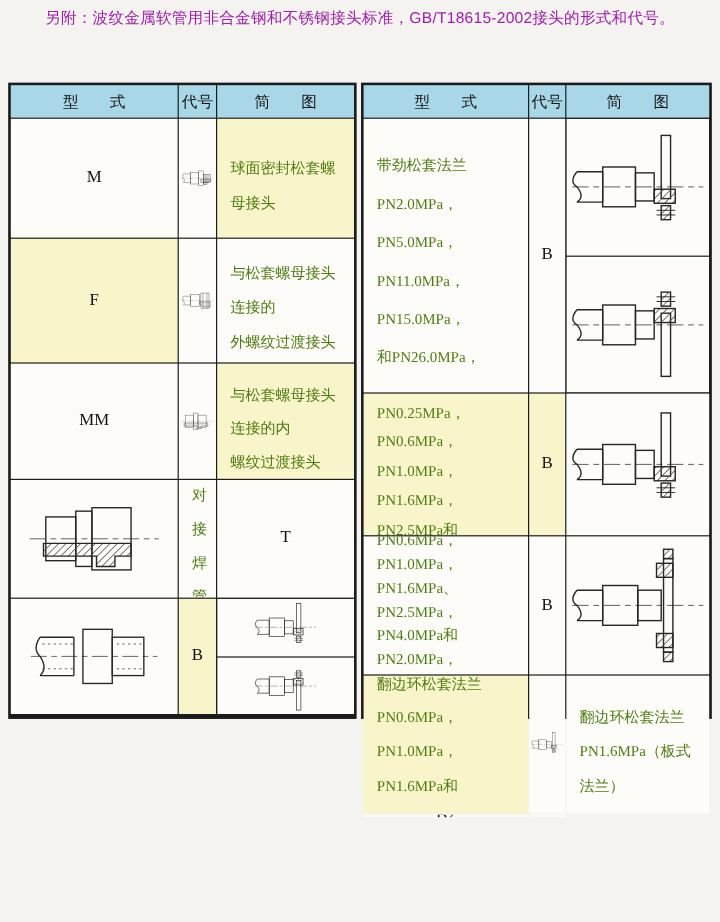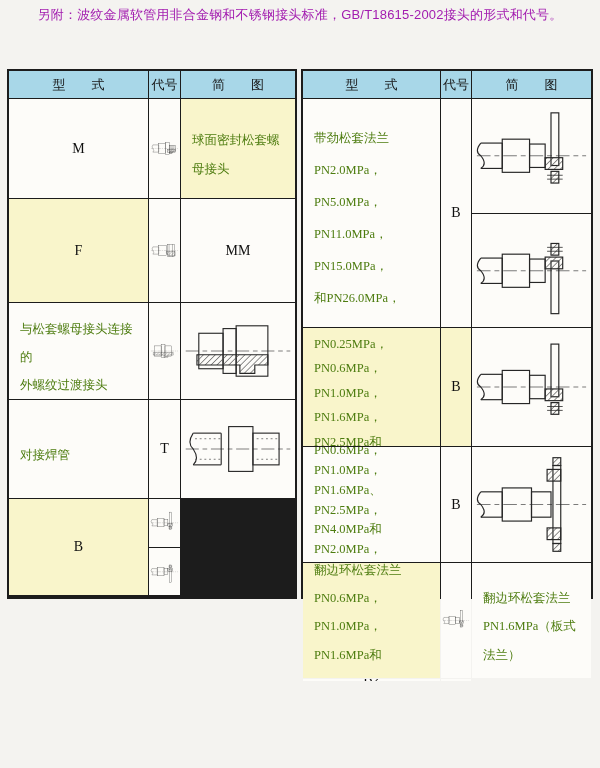--- a/index.html
+++ b/index.html
@@ -114,38 +114,40 @@
         <line stroke="#262626" stroke-width="1.2" fill="none" x1="36" y1="35" x2="36" y2="65"></line>
         <path stroke="#262626" stroke-width="1.2" fill="none" d="M12,35 q-7,9.5 0,15 q7,9.5 0,15"></path>
         <rect stroke="#262626" stroke-width="1.2" fill="none" x="36" y="30" width="32" height="40"></rect>
         <rect stroke="#262626" stroke-width="1.2" fill="none" x="72" y="24" width="28" height="52"></rect>
         <line stroke="#262626" stroke-width="1.2" fill="none" x1="79" y1="24" x2="79" y2="76"></line>
         <line stroke="#262626" stroke-width="1.2" fill="none" x1="93" y1="24" x2="93" y2="76"></line>
         <path stroke="#262626" stroke-width="1.2" fill="url(#hp1)" d="M68,54 H104 V72 H84 Q72,72 68,60 Z"></path>
       </svg>
   </div>
 
-  <div class="cell c">MM</div>
   <div class="cell t">与松套螺母接头连接的
 外螺纹过渡接头</div>
+  <div class="cell c">MM</div>
   <div class="cell d">
     <svg viewBox="0 0 120 100" preserveAspectRatio="xMidYMid meet">
         <defs>
           <pattern id="hp2" width="4.5" height="4.5" patternUnits="userSpaceOnUse" patternTransform="rotate(45)">
             <line x1="0" y1="0" x2="0" y2="4.5" stroke="#4a4a4a" stroke-width="1.3"></line>
           </pattern>
         </defs>
         <line stroke="#555" stroke-width="0.8" fill="none" stroke-dasharray="14 4 5 4" x1="4" y1="50" x2="116" y2="50"></line>
         <rect stroke="#262626" stroke-width="1.2" fill="none" x="18" y="29" width="28" height="42"></rect>
         <rect stroke="#262626" stroke-width="1.2" fill="none" x="62" y="29" width="28" height="42"></rect>
         <rect stroke="#262626" stroke-width="1.2" fill="none" x="46" y="22" width="16" height="56"></rect>
         <path stroke="#262626" stroke-width="1.2" fill="url(#hp2)" d="M14,56 H96 V67 H74 V76 H58 V67 H14 Z"></path>
       </svg>
   </div>
 
+  <div class="cell t hl">与松套螺母接头连接的内
+螺纹过渡接头</div>
   <div class="cell d">
     <svg viewBox="0 0 120 100" preserveAspectRatio="xMidYMid meet">
         <defs>
           <pattern id="hp3" width="4.5" height="4.5" patternUnits="userSpaceOnUse" patternTransform="rotate(45)">
             <line x1="0" y1="0" x2="0" y2="4.5" stroke="#4a4a4a" stroke-width="1.3"></line>
           </pattern>
         </defs>
         <line stroke="#555" stroke-width="0.8" fill="none" stroke-dasharray="14 4 5 4" x1="4" y1="50" x2="116" y2="50"></line>
         <rect stroke="#262626" stroke-width="1.2" fill="none" x="18" y="31" width="26" height="38"></rect>
         <rect stroke="#262626" stroke-width="1.2" fill="none" x="44" y="26" width="14" height="48"></rect>

